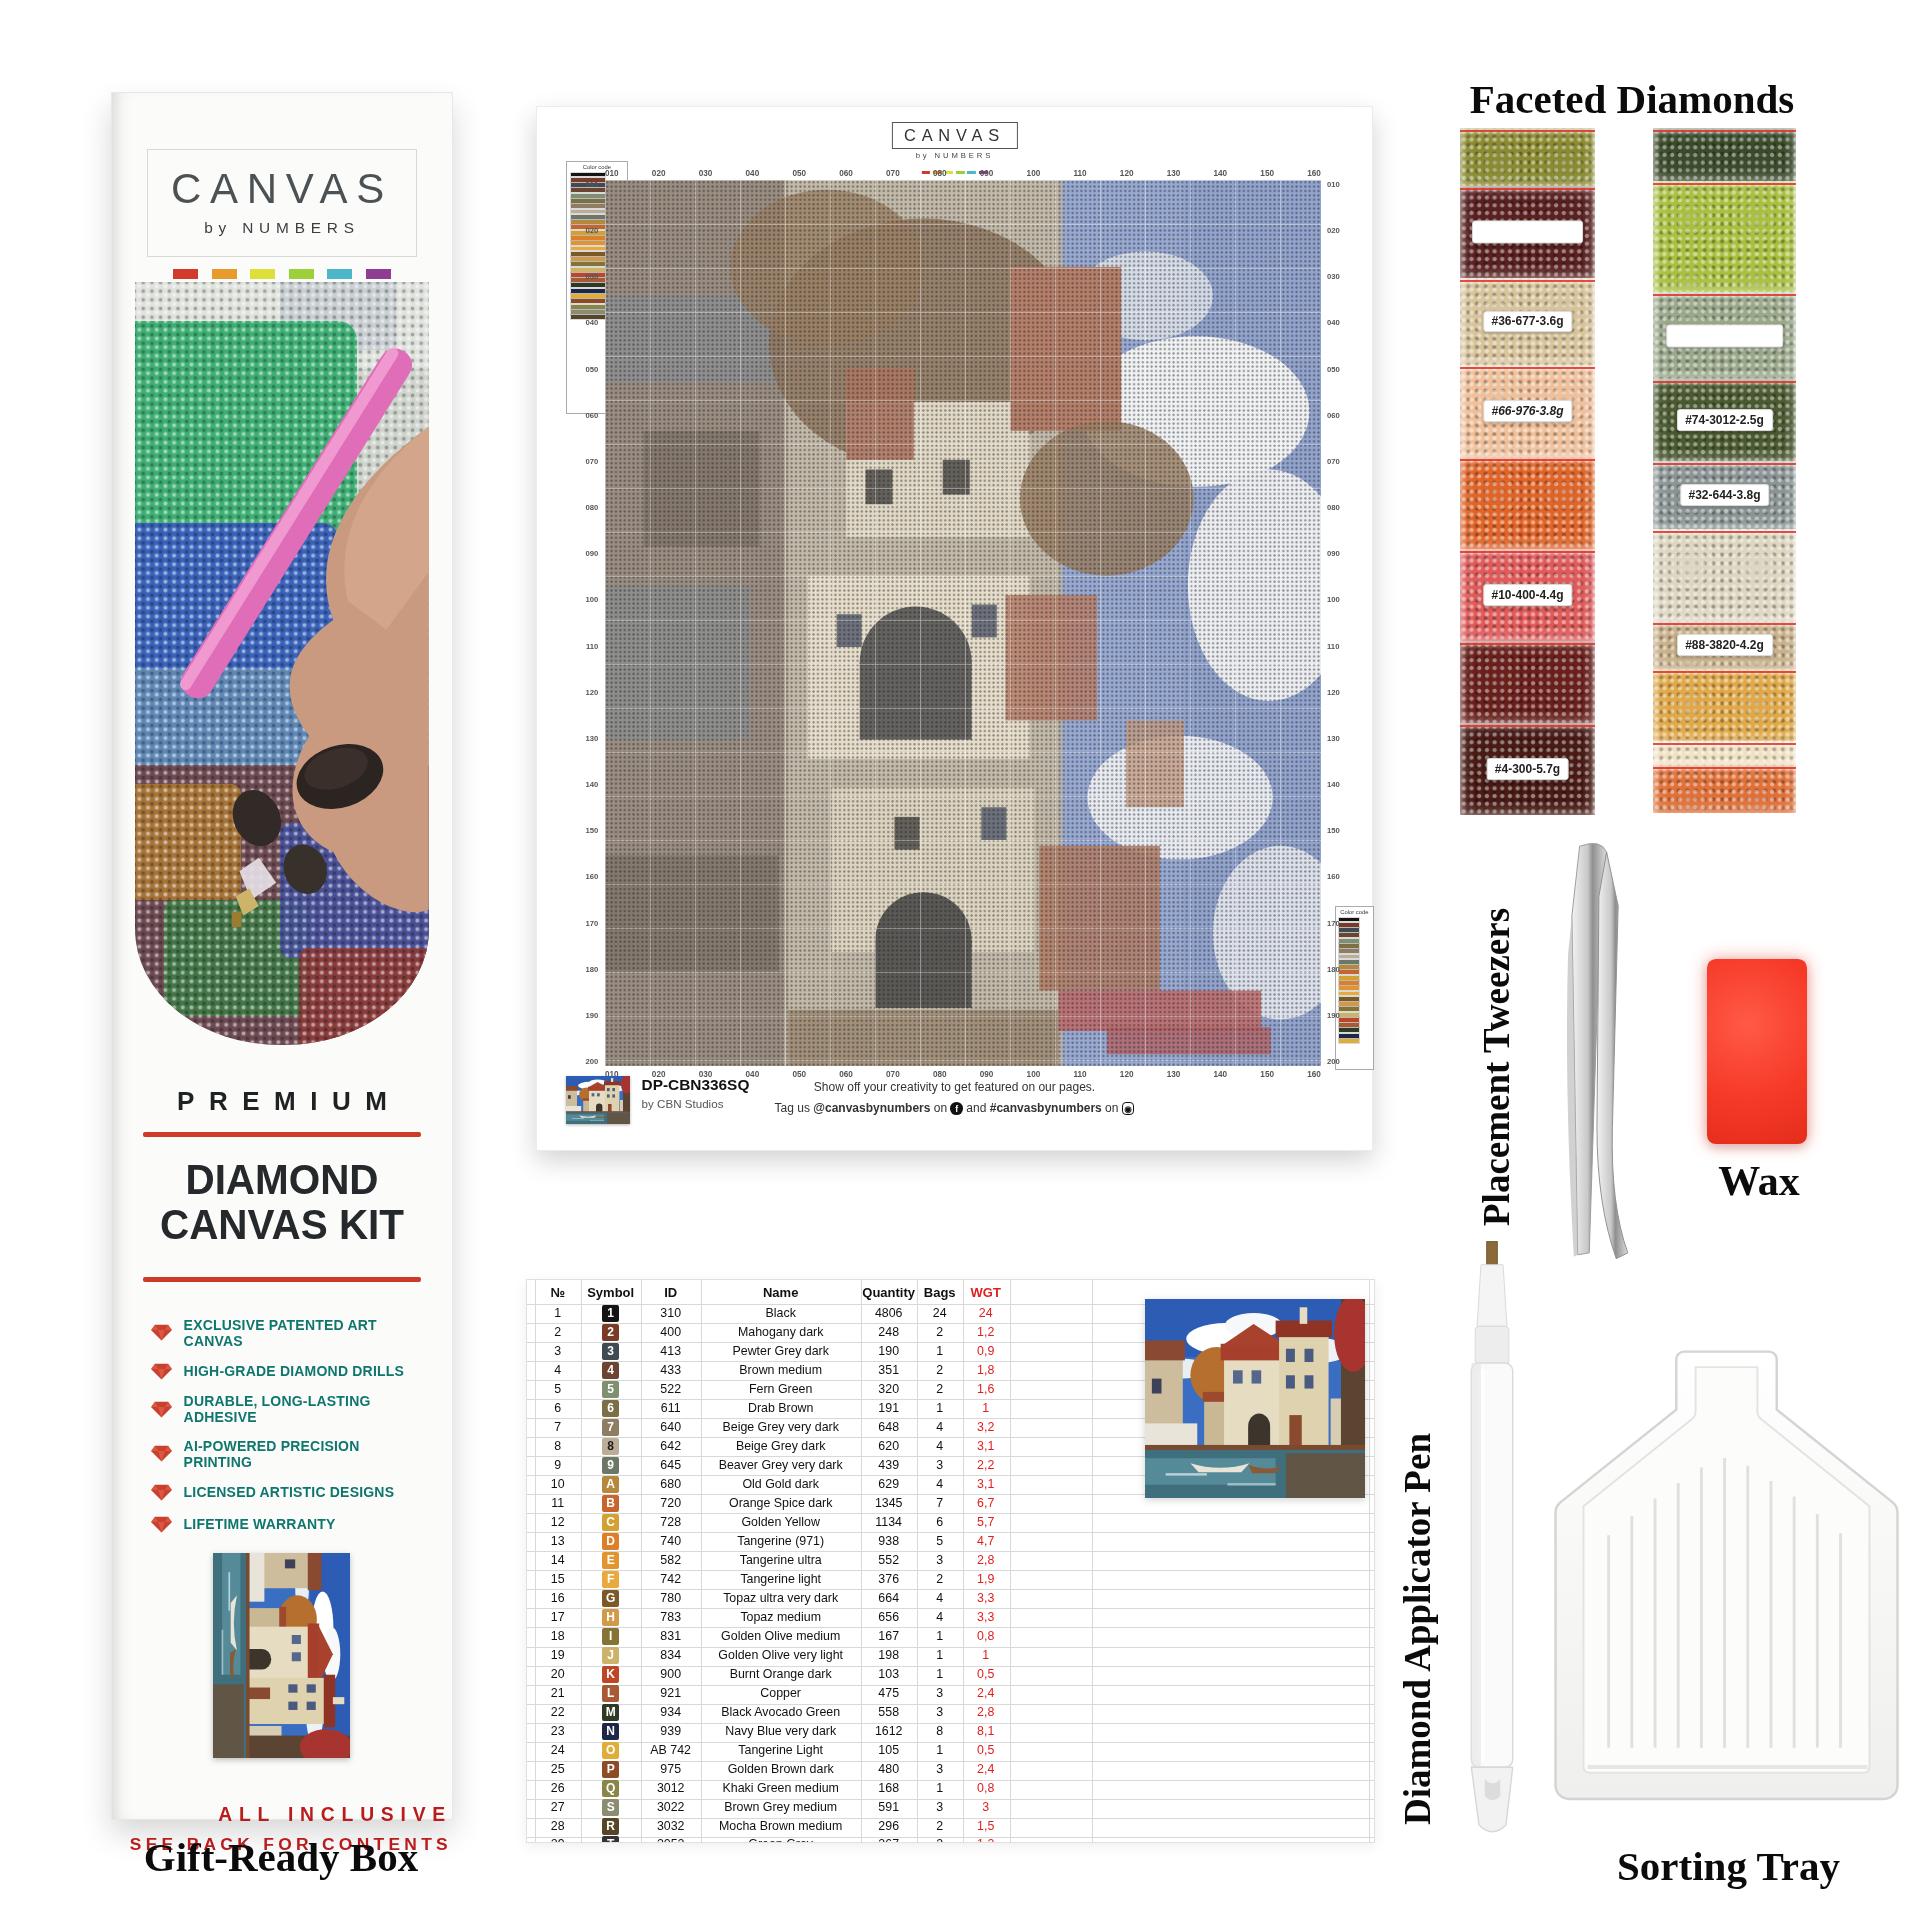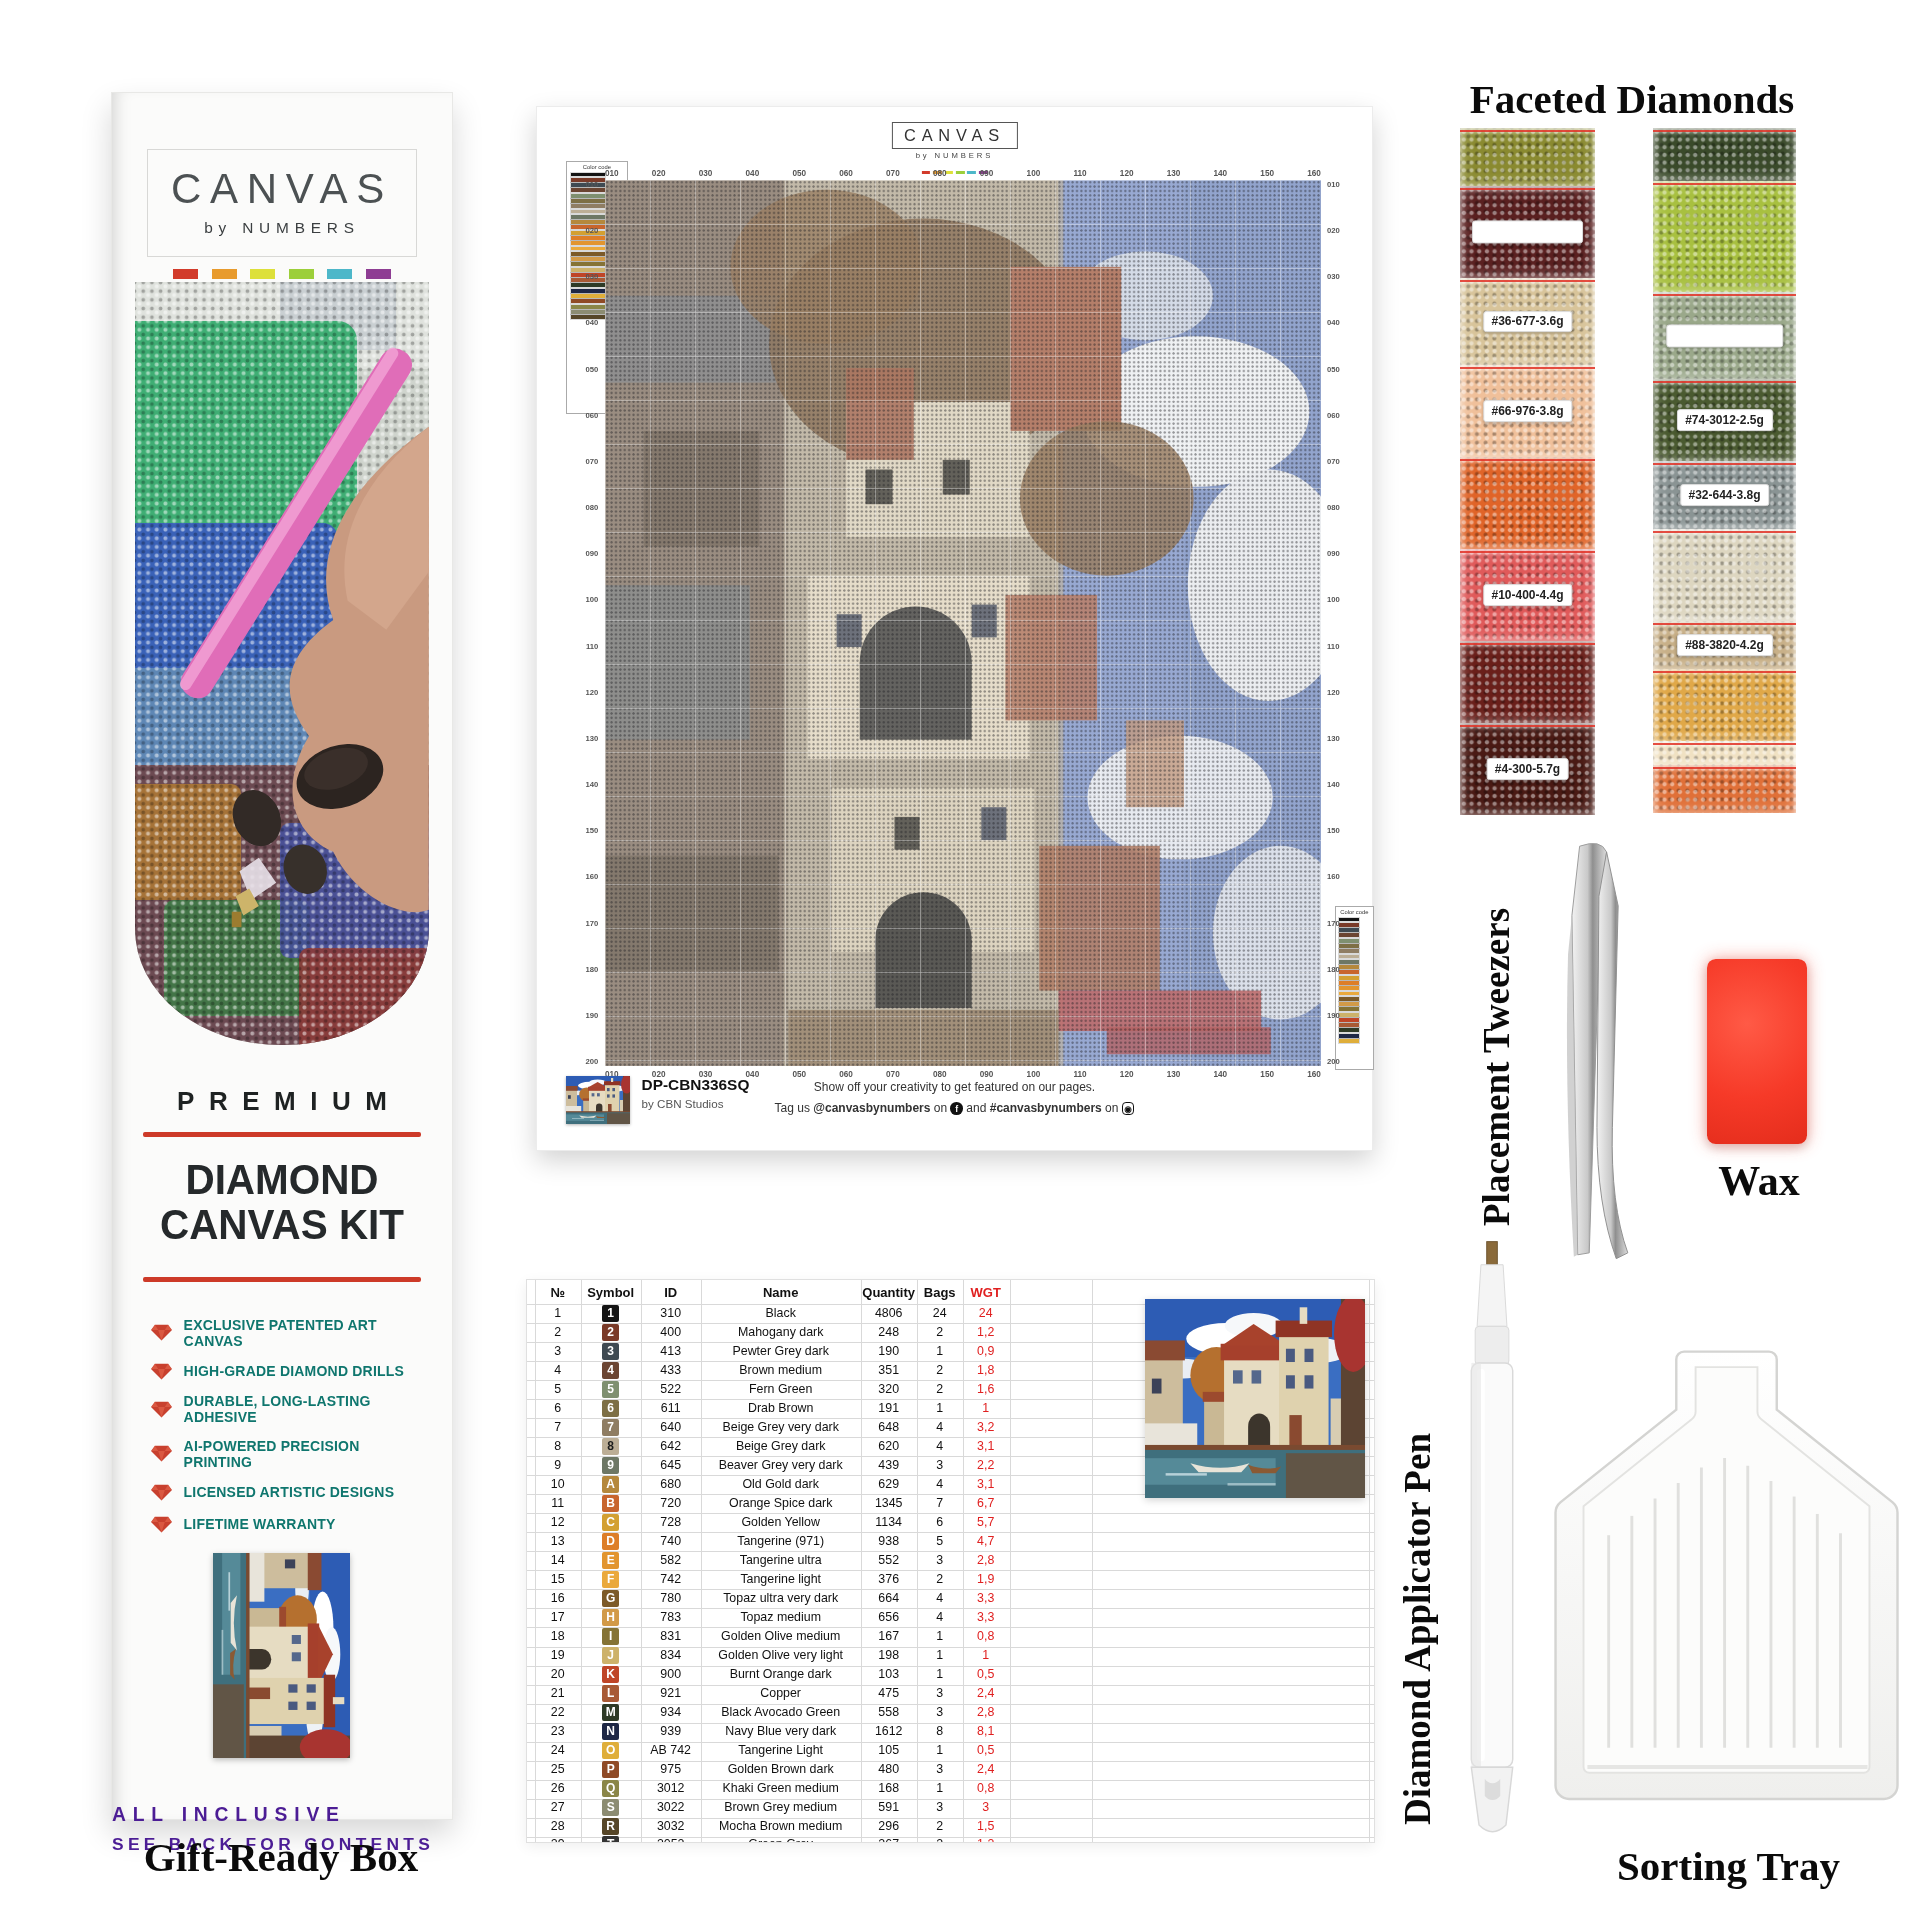--- a/index.html
+++ b/index.html
@@ -30,21 +30,21 @@
   .redline{position:absolute;left:31px;width:278px;height:4.8px;background:#cd3a28;border-radius:1.9px;}
   #box-title{position:absolute;left:0;top:1064px;width:100%;text-align:center;color:#25292b;
              font-size:43px;font-weight:bold;line-height:1.04;transform:scaleX(.94);letter-spacing:0;}
   #feature-list{position:absolute;left:39px;top:1224px;width:280px;}
   .feature{display:flex;align-items:center;gap:11.6px;margin-bottom:12.6px;}
   .feature svg{flex:0 0 auto;}
   .feature-text{font-size:14px;font-weight:bold;color:#0f766e;letter-spacing:0.2px;}
   #box-thumb{position:absolute;left:101px;top:1460px;width:137px;height:205px;overflow:hidden;
              box-shadow:0 1.9px 5.8px rgba(0,0,0,.25);}
   #box-thumb svg{position:absolute;left:-34px;top:34px;width:205px;height:137px;transform:rotate(90deg);}
-  #box-footer{position:absolute;left:0;top:1711px;width:100%;text-align:left;color:#4c1d95;}
+  #box-footer{position:absolute;left:0;top:1711px;width:100%;text-align:right;color:#b91c1c;}
   #box-footer .f1{font-size:19.3px;letter-spacing:6.8px;font-weight:bold;}
   #box-footer .f2{font-size:17.4px;letter-spacing:4.3px;font-weight:bold;margin-top:7.7px;}
   #cap-box{left:111px;top:1833px;width:340px;font-size:41px;}
 
   
   #sheet{left:536px;top:106px;width:835px;height:1043px;background:#fff;
          box-shadow:0 9.7px 25px rgba(0,0,0,.18);border:1px solid #ececec;}
   #sheet-logo{position:absolute;left:50%;top:15.4px;transform:translateX(-50%);text-align:center;}
   #sheet-logo .t1{display:inline-block;border:1.4px solid #555;padding:2.9px 11.6px;font-size:16.4px;
                   letter-spacing:5.8px;color:#333;}
@@ -829,21 +829,21 @@
 
   <div id="cap-diamonds" class="abs caption">Faceted Diamonds</div>
   <div id="bags-left" class="abs bagstack">
       <div class="bag" style="height: 58px; background-color: rgb(138, 138, 48);"></div>
       <div class="bag" style="height: 92px; background-color: rgb(90, 32, 32);">
         <div class="baglabel blank"></div>
       </div>
       <div class="bag" style="height: 87px; background-color: rgb(216, 196, 154);">
         <div class="baglabel">#36-677-3.6g</div>
       </div>
-      <div class="bag" style="height: 92px; background-color: rgb(240, 192, 154);">
+      <div class="bag" style="height: 92px; background-color: rgb(240, 192, 154); font-style: italic;">
         <div class="baglabel">#66-976-3.8g</div>
       </div>
       <div class="bag" style="height: 92px; background-color: rgb(224, 100, 40);"></div>
       <div class="bag" style="height: 92px; background-color: rgb(224, 90, 90);">
         <div class="baglabel">#10-400-4.4g</div>
       </div>
       <div class="bag" style="height: 82px; background-color: rgb(106, 31, 26);"></div>
       <div class="bag" style="height: 92px; background-color: rgb(74, 26, 20);">
         <div class="baglabel">#4-300-5.7g</div>
       </div>

